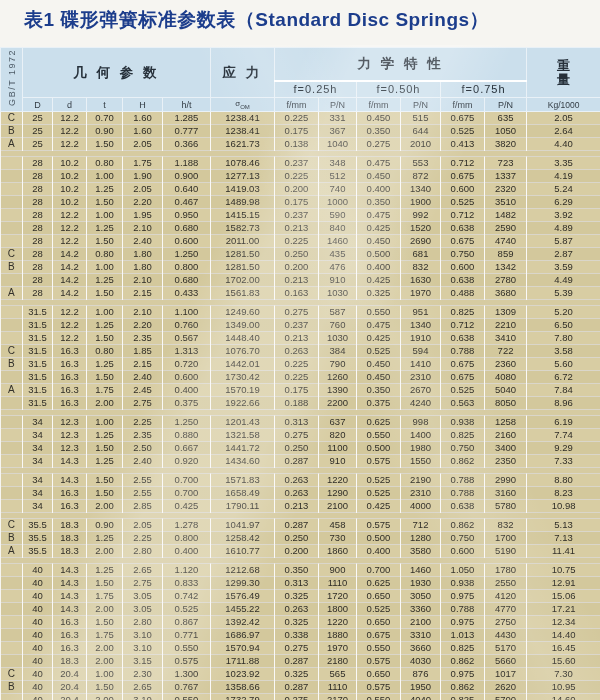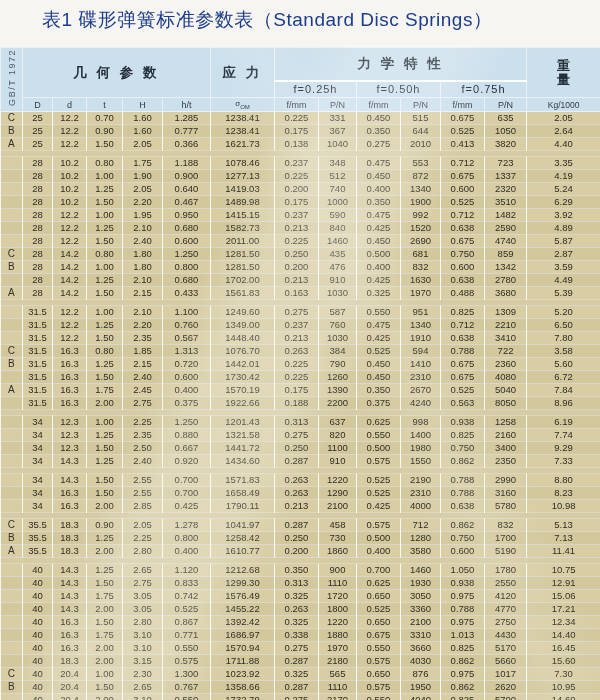--- a/index.html
+++ b/index.html
@@ -1,19 +1,19 @@
 <!DOCTYPE html>
 <html><head>
 <meta charset="utf-8">
 <style>
   html,body{margin:0;padding:0;}
   body{width:600px;height:700px;background:#fdfdfb;font-family:"Liberation Sans","DejaVu Sans",sans-serif;position:relative;overflow:hidden;}
   .page{position:absolute;inset:0;background:#f6f5f1;}
 
-  .title{position:absolute;left:42px;top:7px;font-size:19px;font-weight:normal;color:#1c3d8c;letter-spacing:0.5px;white-space:nowrap;}
+  .title{position:absolute;left:24px;top:7px;font-size:19px;font-weight:bold;color:#1c3d8c;letter-spacing:0.5px;white-space:nowrap;}
 
   table.params{position:absolute;left:0;top:47px;width:600px;border-collapse:collapse;table-layout:fixed;}
   table.params th,table.params td{padding:0;margin:0;overflow:hidden;white-space:nowrap;}
 
   
   thead th{background:#cbdfec;color:#26303a;font-weight:bold;border:1px solid #e9f1f7;}
   tr.h1 th.grp{font-size:13.5px;letter-spacing:3px;}
   tr.h1{height:33px;}
   tr.h2{height:17px;}
   tr.h2 th{font-size:11px;font-weight:normal;letter-spacing:1px;color:#1d2730;border-top:2px solid #ffffff;}

